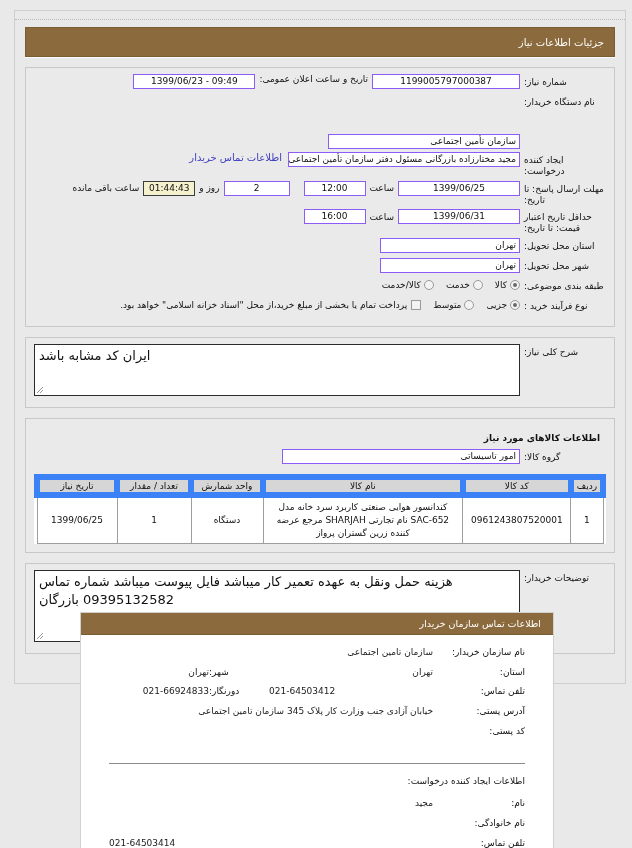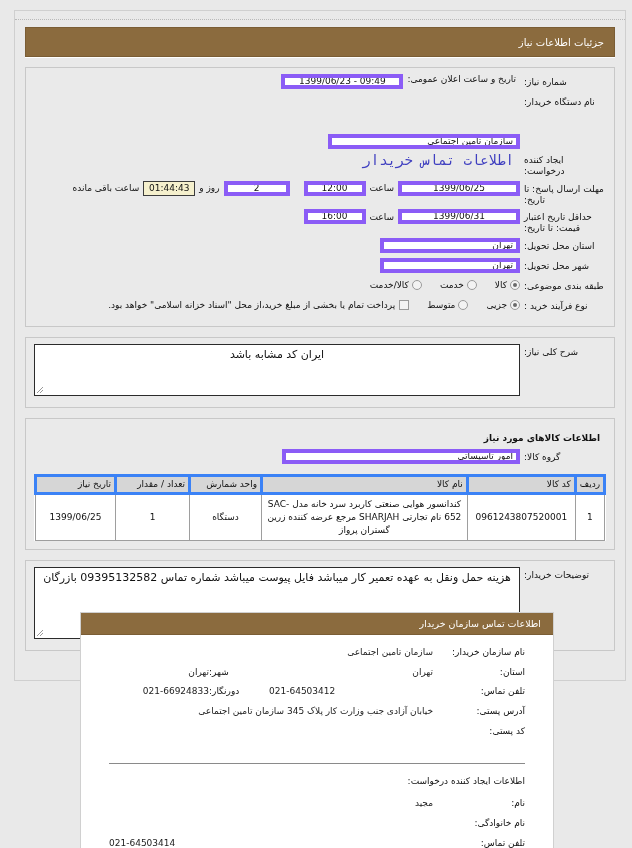--- a/index.html
+++ b/index.html
@@ -85,21 +85,21 @@
     padding-left: 4px;
     padding-top: 3px;
     font-size: 9px;
     color: #111;
     line-height: 1.25;
   }
   .fcell { display: flex; align-items: center; }
 
   .inp {
     background: #ffffff;
-    border: 4px solid #8b5cf6;
+    border: 1px solid #8b5cf6;
     height: 15px;
     line-height: 13px;
     font-size: 9px;
     font-family: "DejaVu Sans", "Liberation Sans", sans-serif;
     padding: 0 3px;
     color: #111;
     text-align: left;
     display: flex;
     align-items: center;
     justify-content: flex-start;
@@ -122,25 +122,24 @@
     width: 52px;
     line-height: 13px;
     font-size: 9px;
     display: flex; align-items: center; justify-content: center;
     direction: ltr;
     color: #111;
   }
   .mini-lbl { font-size: 9px; padding: 0 4px; color: #111; white-space: nowrap; }
   .link {
     color: #4040c0;
-    font-size: 14px;
+    font-size: 10px;
     padding: 0 6px;
     cursor: pointer;
     white-space: nowrap;
-    font-family: Liberation Mono, monospace;
   }
 
   
   .radio-row { display: flex; align-items: center; }
   .radio {
     width: 10px; height: 10px;
     border-radius: 50%;
     border: 1px solid #9a9a9a;
     background: #f3f3f3;
     display: inline-block;
@@ -149,40 +148,40 @@
     flex: 0 0 10px;
   }
   .radio.on::after {
     content: "";
     position: absolute;
     left: 2px; top: 2px;
     width: 4px; height: 4px;
     border-radius: 50%;
     background: #6a6a6a;
   }
-  .rlabel { font-size: 9px; margin-left: 18px; color: #111; }
+  .rlabel { font-size: 9px; margin-left: 12px; color: #111; }
   .chk {
     width: 10px; height: 10px;
     border: 1px solid #9a9a9a;
     background: #f3f3f3;
     display: inline-block;
     margin-left: 4px;
     flex: 0 0 10px;
   }
   .note-inline { font-size: 9px; color: #111; }
 
   
   .ta {
     background: #ffffff;
     border: 1px solid #2b2b2b;
     width: 100%;
-    font-size: 11px;
+    font-size: 13px;
     color: #111;
     padding: 2px 4px;
-    text-align: center;
+    text-align: left;
     position: relative;
     line-height: 1.4;
     overflow: hidden;
   }
   .ta::after {
     content: "";
     position: absolute;
     left: 2px; bottom: 2px;
     width: 6px; height: 6px;
     background:
@@ -203,27 +202,26 @@
   
   .gtable {
     width: 100%;
     border-collapse: collapse;
     font-size: 9px;
     background: #ffffff;
     direction: rtl;
   }
   .gtable th {
     background: #d6d6d6;
-    border: 3px solid #3b82f6;
+    border: 6px solid #3b82f6;
     font-weight: normal;
     height: 18px;
     color: #111;
     padding: 1px 3px;
     font-size: 9px;
-    text-align: right;
   }
   .gtable td {
     border: 1px solid #9e9e9e;
     background: #ffffff;
     padding: 3px 4px;
     color: #111;
     vertical-align: middle;
     line-height: 1.45;
   }
   .c-radif { width: 22px; text-align: center; }
@@ -337,35 +335,41 @@
     <div class="dotted-top"></div>
 
     <div class="titlebar">
       <span>جزئیات اطلاعات نیاز</span>
     </div>
 
     <div class="panel">
 
       <div class="frow">
         <div class="flabel">شماره نیاز:</div>
+        <div class="fcell">
+          <div class="inp w-need">1199005797000387</div>
+        </div>
         <div class="mini-lbl">تاریخ و ساعت اعلان عمومی:</div>
         <div class="fcell">
           <div class="inp w-date">1399/06/23 - 09:49</div>
         </div>
       </div>
 
       <div class="frow">
         <div class="flabel">نام دستگاه خریدار:</div>
         <div class="fcell">
           <div class="inp w-dev">سازمان تأمین اجتماعی</div>
         </div>
       </div>
 
       <div class="frow">
         <div class="flabel">ایجاد کننده درخواست:</div>
+        <div class="fcell">
+          <div class="inp w-creator">مجید مختارزاده بازرگانی مسئول دفتر سازمان تأمین اجتماعی</div>
+        </div>
         <div class="link">اطلاعات تماس خریدار</div>
       </div>
 
       <div class="frow">
         <div class="flabel">مهلت ارسال پاسخ: تا تاریخ:</div>
         <div class="fcell">
           <div class="inp w-date">1399/06/25</div>
           <div class="mini-lbl">ساعت</div>
           <div class="inp w-time">12:00</div>
           <div style="width:14px"></div>

